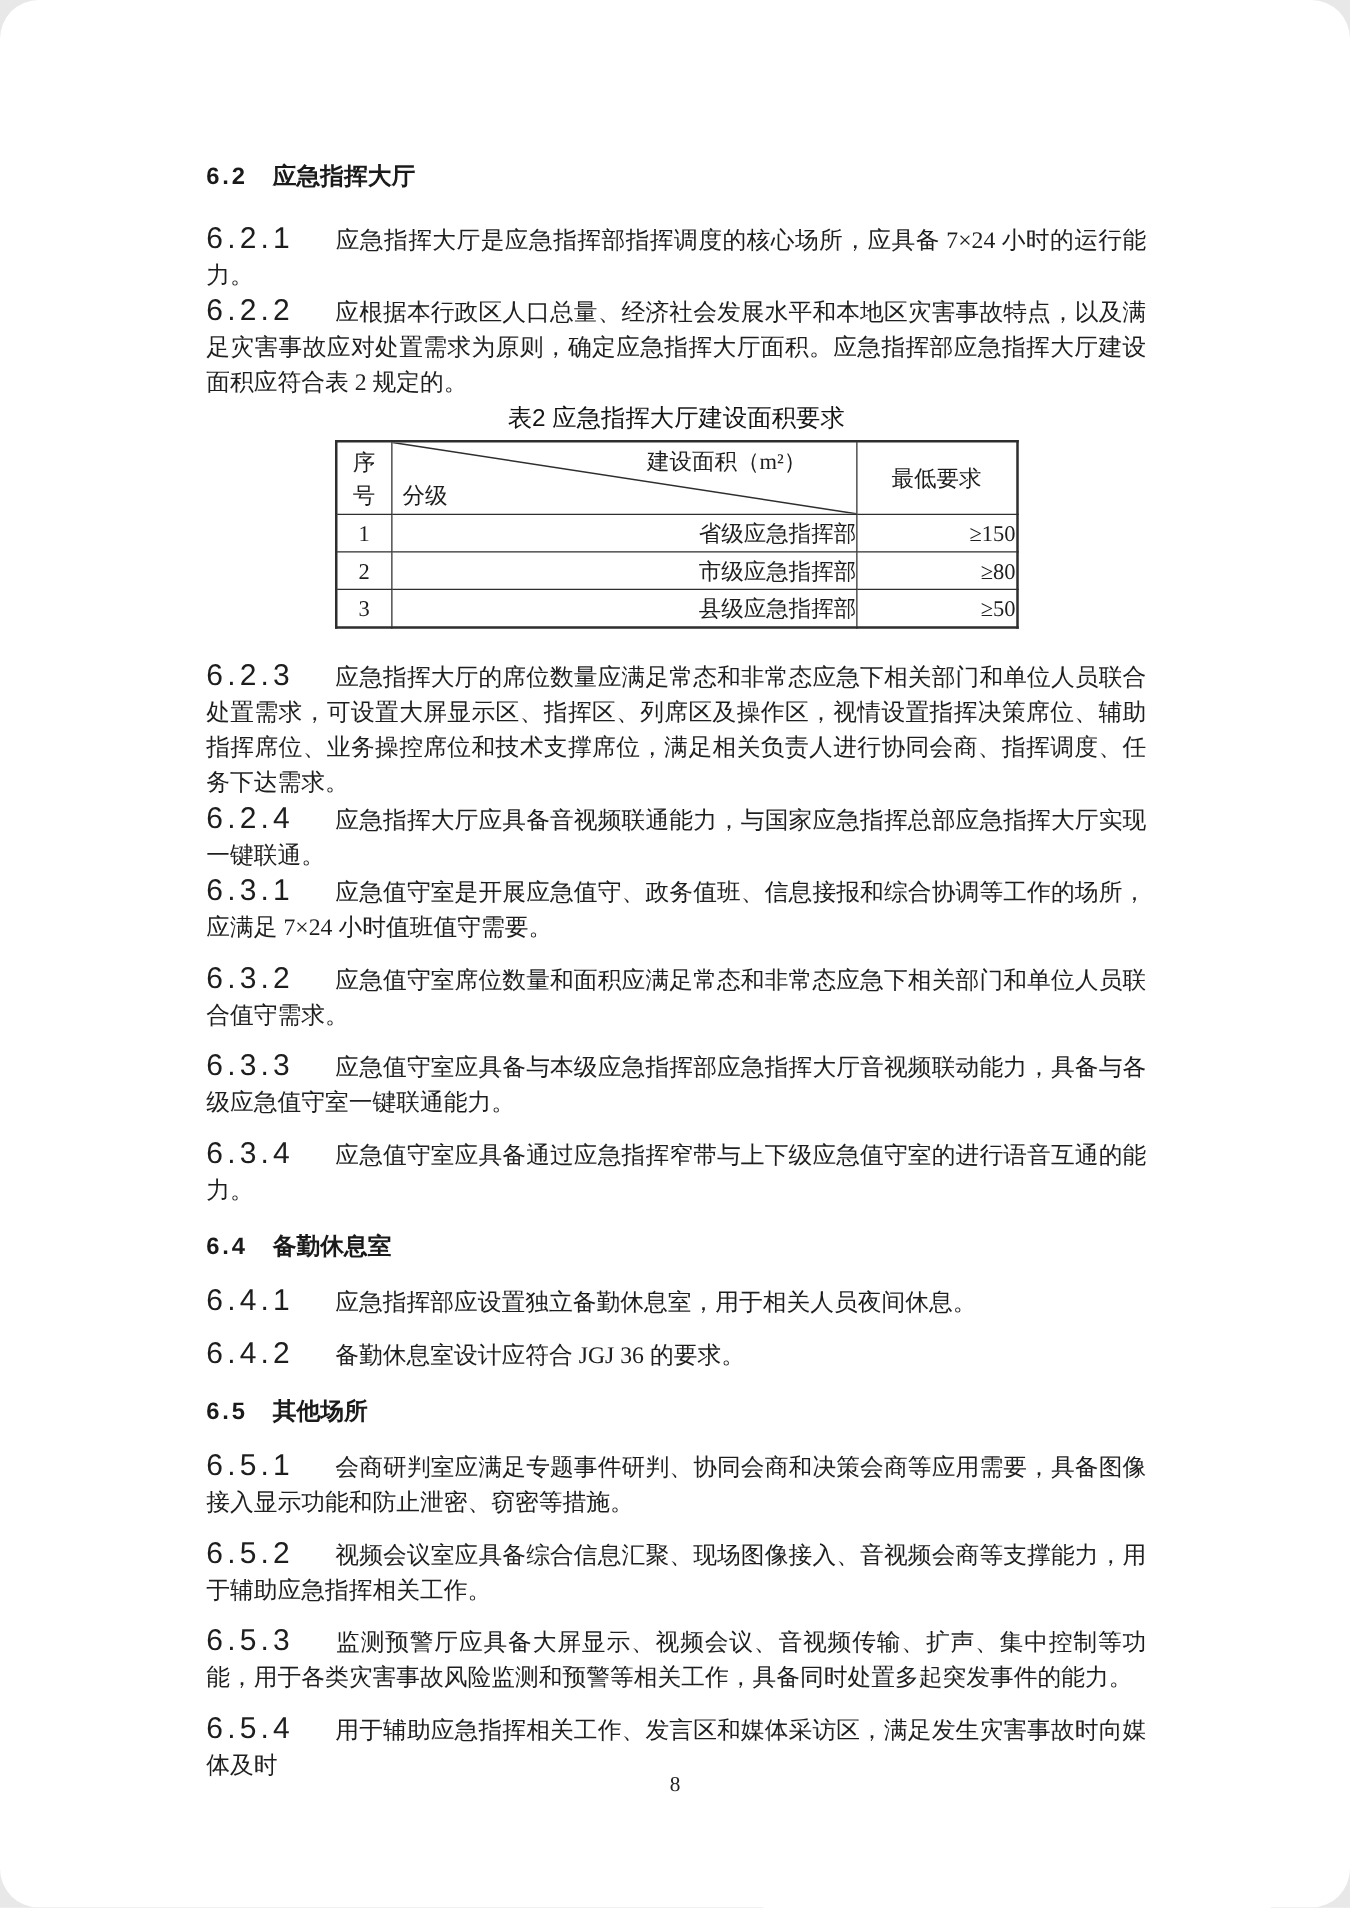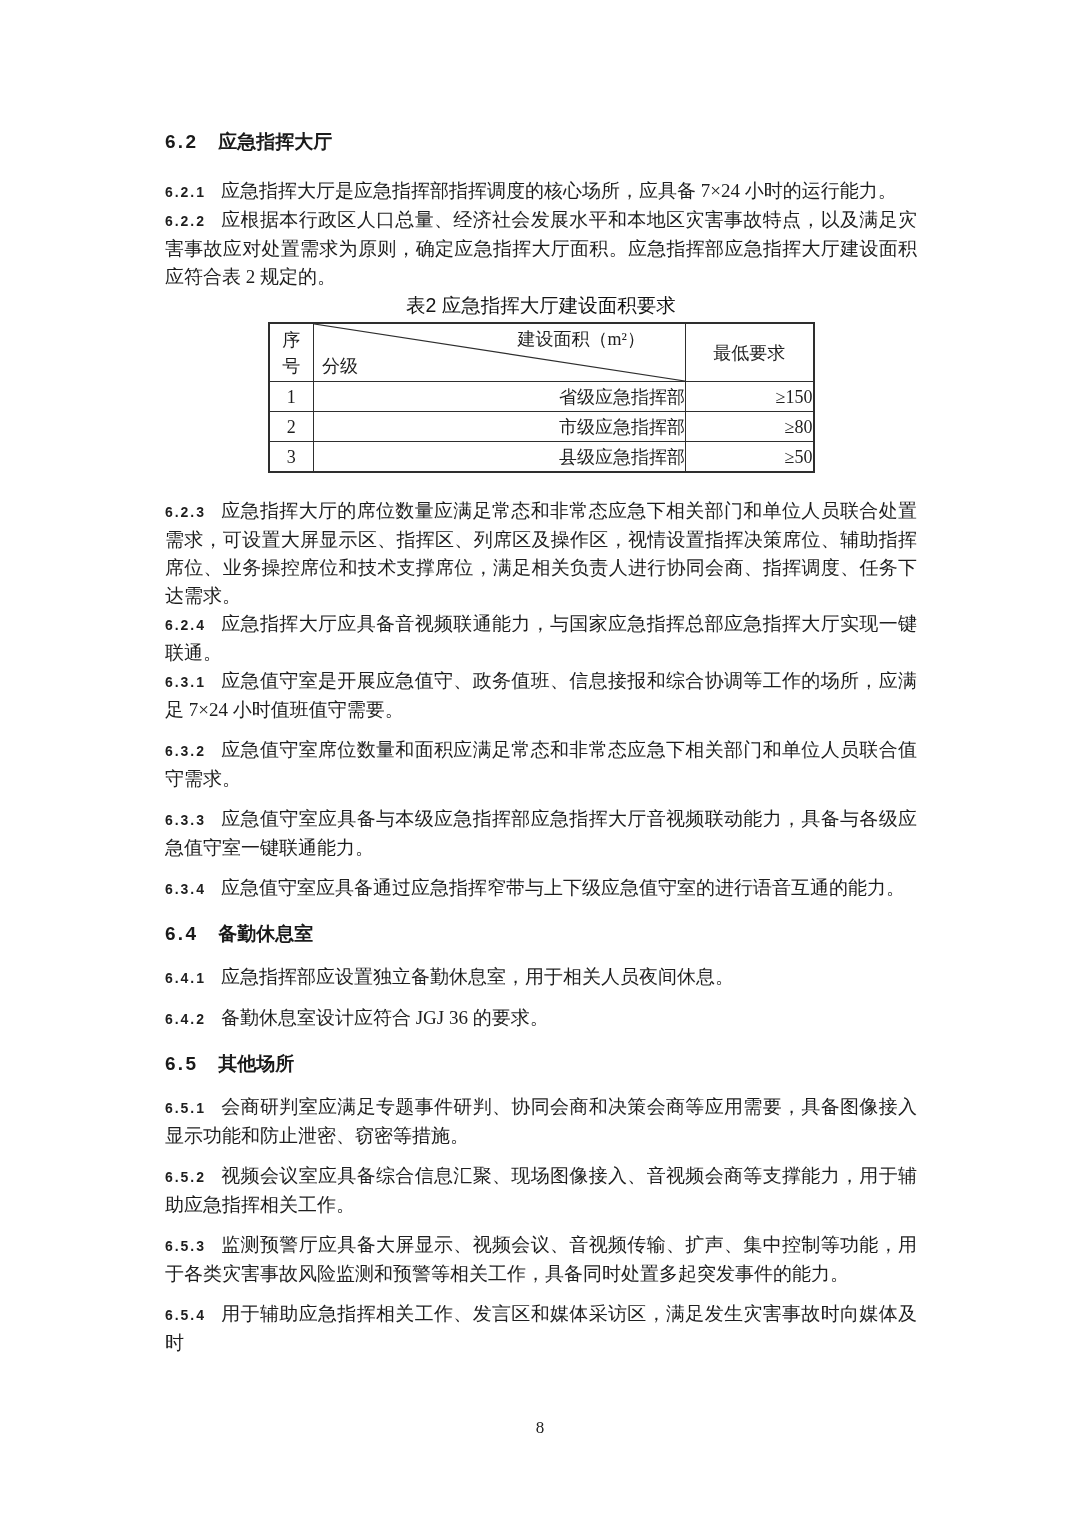--- a/index.html
+++ b/index.html
@@ -7,20 +7,21 @@
     position: relative;
     width: 1080px;
     height: 1526px;
     margin: 0 auto;
     background: #ffffff;
     overflow: hidden;
     color: #1e1e1e;
     font-family: "Liberation Serif", "DejaVu Serif", serif;
     font-size: 19px;
     line-height: 28px;
+    border-radius: 31px;
   }
   .content { padding: 131px 163px 0 165px; }
 
   .sec-heading {
     font-family: "Liberation Sans", "DejaVu Sans", sans-serif;
     font-weight: 700;
     font-size: 19px;
     line-height: 22px;
     margin: 20px 0 18px 0;
     color: #1a1a1a;
@@ -28,25 +29,24 @@
   .sec-heading.first { margin-top: 0; margin-bottom: 24px; }
   .hnum { letter-spacing: 0.12em; margin-right: 20px; }
 
   .para {
     margin: 0;
     text-align: justify;
   }
   .para.spaced { margin-bottom: 12px; }
   .pnum {
     font-family: "Liberation Sans", "DejaVu Sans", sans-serif;
-    font-size: 14px;
+    font-size: 24px;
     letter-spacing: 0.14em;
-    margin-right: 15px;
+    margin-right: 33px;
     white-space: nowrap;
-    font-weight: bold;
   }
   .gap-top { margin-top: 24px; }
 
   .tbl-caption {
     font-family: "Liberation Sans", "DejaVu Sans", sans-serif;
     font-weight: 400;
     font-size: 19.5px;
     line-height: 24px;
     text-align: center;
     margin-top: 2px;

